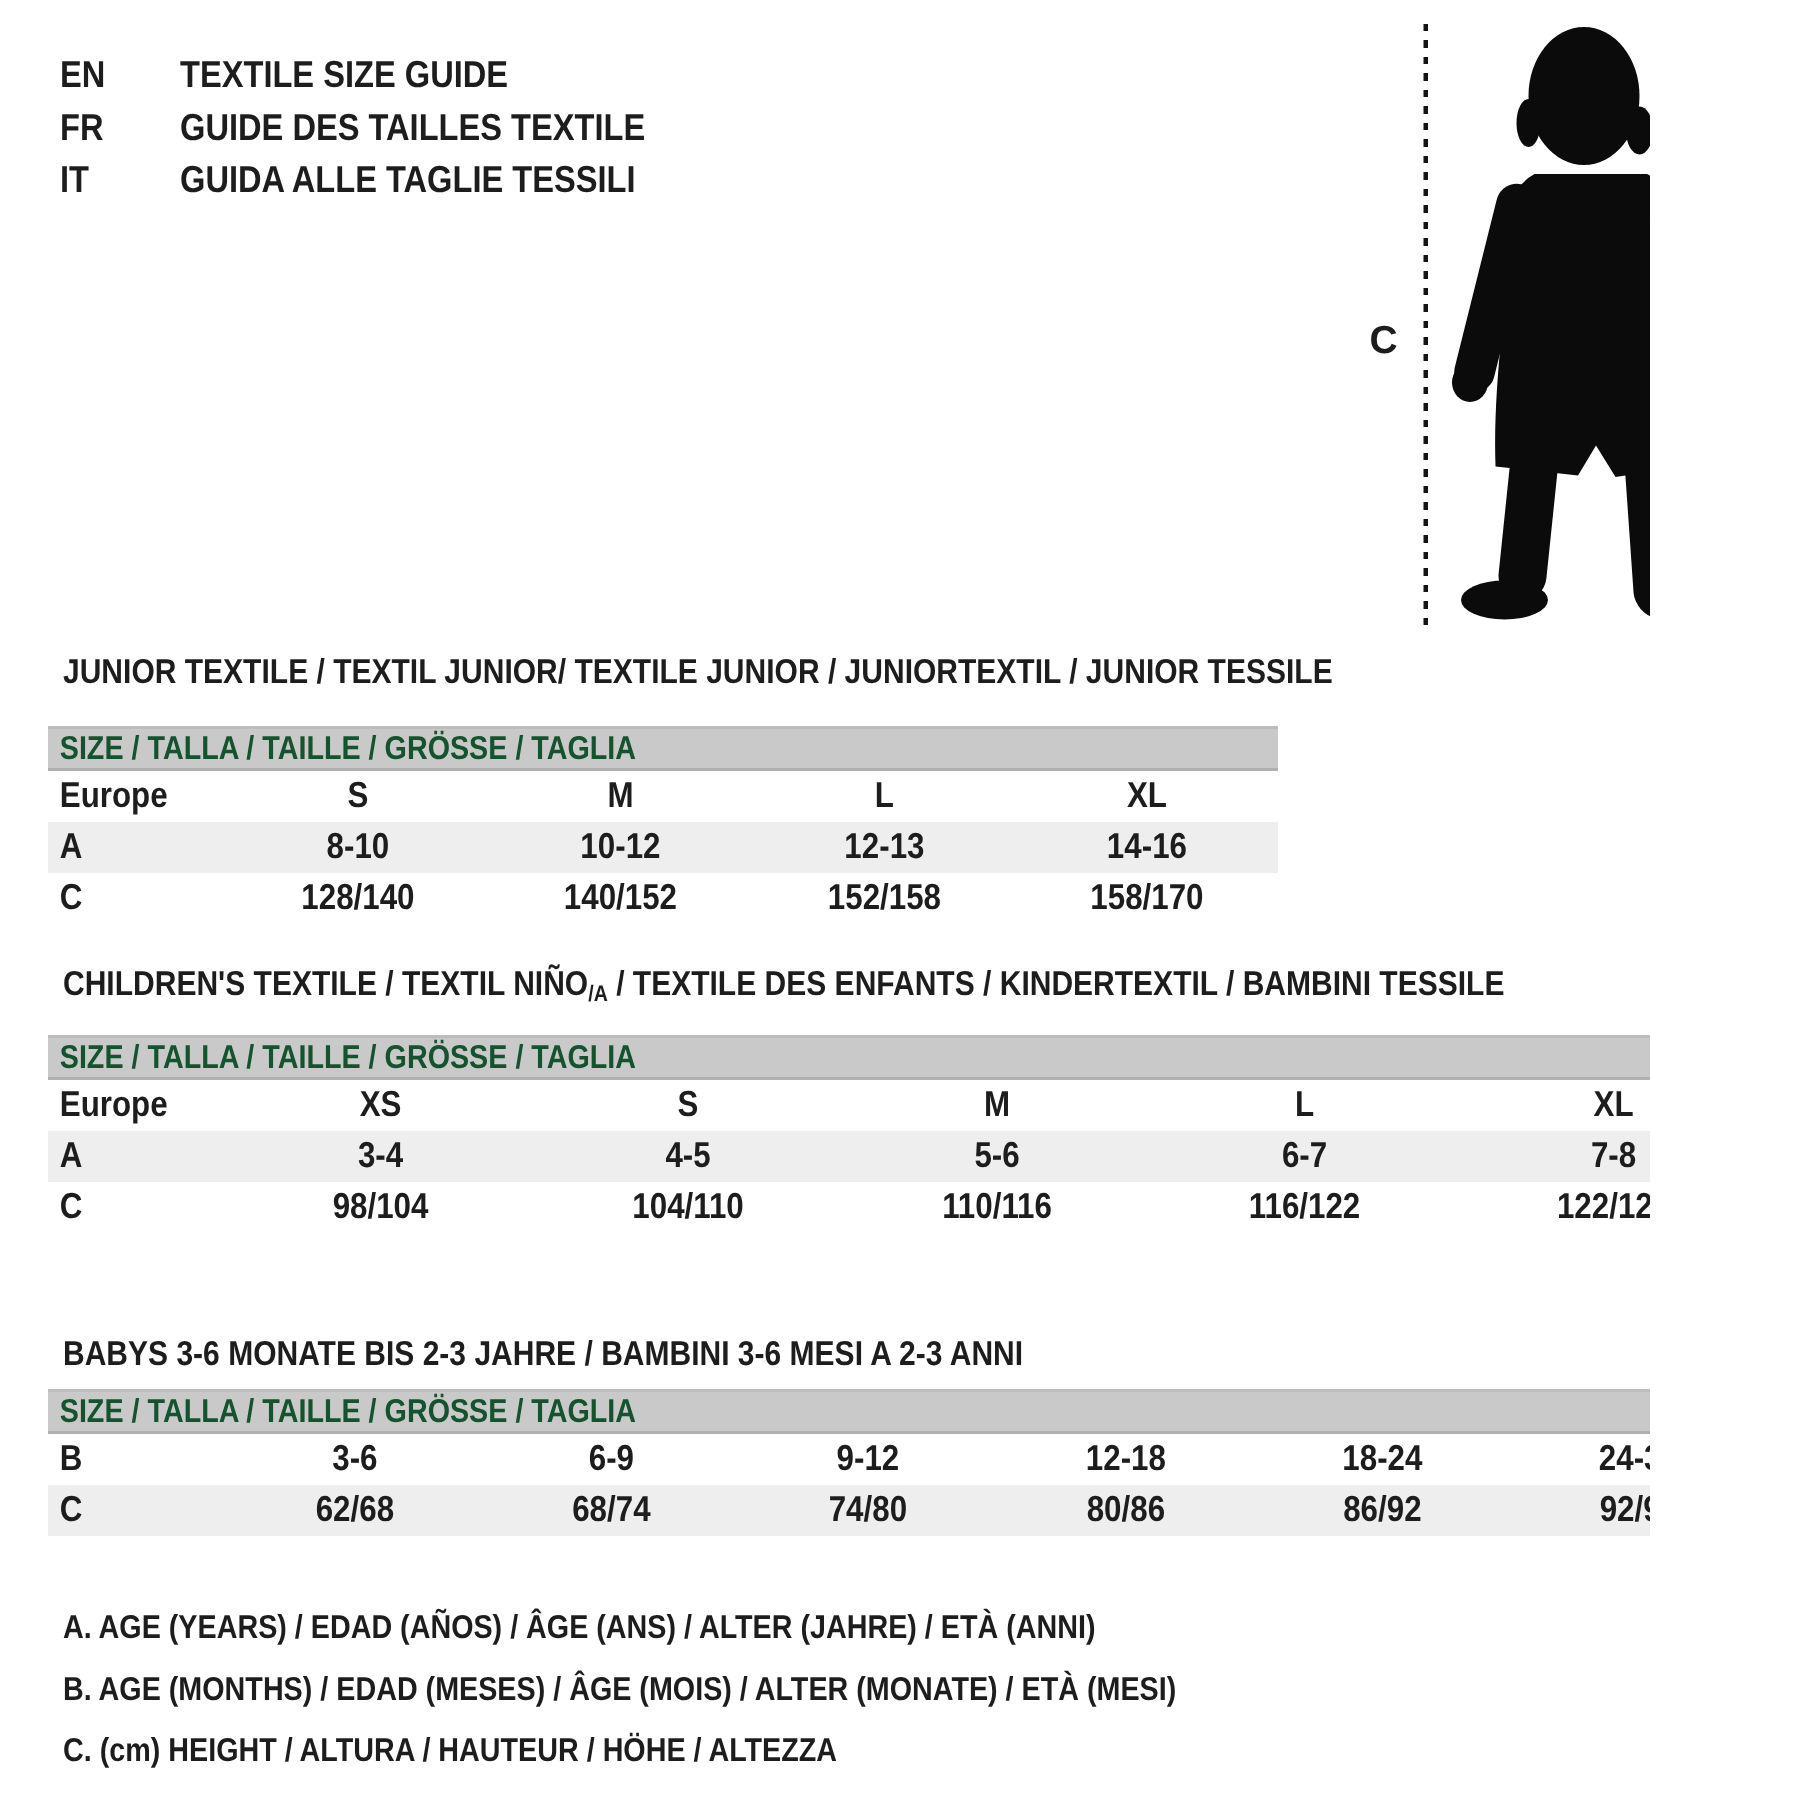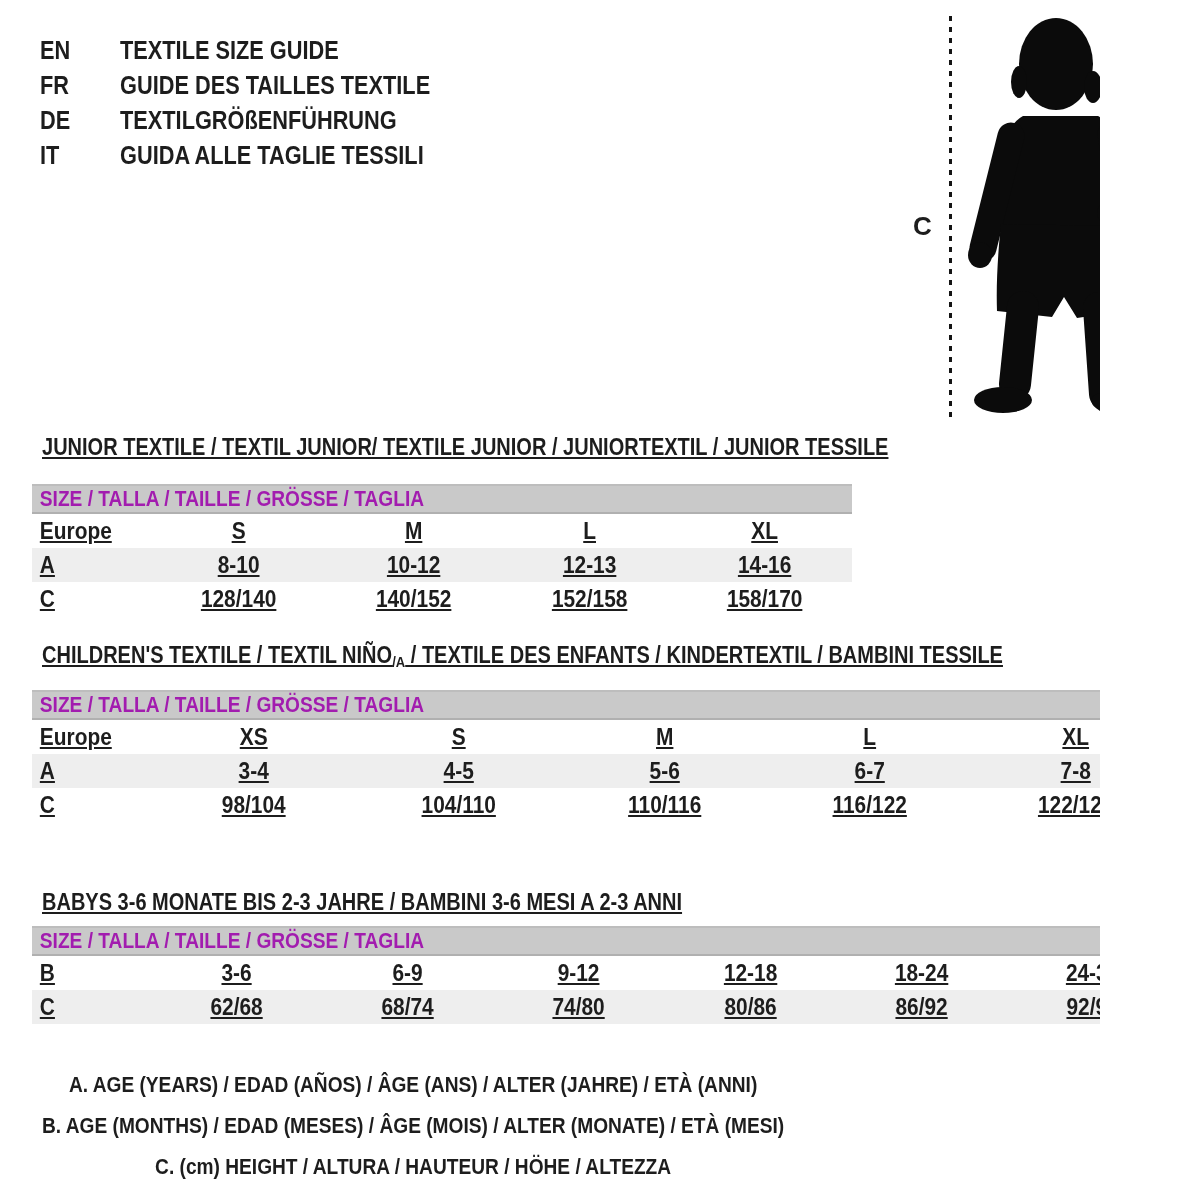--- a/index.html
+++ b/index.html
@@ -17,55 +17,51 @@
   .lang-code{width:80px;display:inline-block;transform:scaleX(0.87);transform-origin:0 50%;}
   .lang-title{display:inline-block;transform:scaleX(0.87);transform-origin:0 50%;white-space:nowrap;}
 
   
   .dash-line{position:absolute;left:949px;top:16px;width:3px;height:402px;
     background:repeating-linear-gradient(to bottom,#141414 0 5px,rgba(0,0,0,0) 5px 11px);}
   .c-label{position:absolute;left:913px;top:211px;font-size:26px;}
   .figure-svg{position:absolute;left:963px;top:12px;width:176px;height:408px;}
 
   
-  .sec-title{position:absolute;left:42px;font-size:23px;line-height:26px;text-decoration:underline;}
+  .sec-title{position:absolute;left:42px;font-size:23px;line-height:26px;}
   .sub{font-size:15px;position:relative;top:4px;}
 
   
   .size-table{position:absolute;left:32px;}
   .w-junior{width:820px;}
   .w-wide{width:1146px;}
   .bar{height:26px;background:#c9c9c9;border-top:2px solid #bdbdbd;border-bottom:2px solid #b0b0b0;
-    display:flex;align-items:center;color:#a21caf;font-size:22px;}
+    display:flex;align-items:center;color:#14532d;font-size:22px;}
   .bar .cxi{padding-left:9px;}
-  .trow{display:flex;align-items:center;height:34px;font-size:24px;text-decoration:underline;}
+  .trow{display:flex;align-items:center;height:34px;font-size:24px;}
   .trow.shade{background:#eeeeee;}
   .tlabel{width:110px;padding-left:9px;transform:scaleX(0.87);transform-origin:0 50%;white-space:nowrap;}
   .tcell{flex:1;text-align:center;transform:scaleX(0.87);transform-origin:50% 50%;white-space:nowrap;}
 
   
-  .legend{position:absolute;left:42px;top:1064px;font-size:22px;line-height:41px;text-align:center;}
+  .legend{position:absolute;left:42px;top:1064px;font-size:22px;line-height:41px;}
 </style>
 </head>
 <body>
 
 <div class="page">
 
   <div class="langs">
     <div class="lang-row">
       <span class="lang-code">EN</span>
       <span class="lang-title">TEXTILE SIZE GUIDE</span>
     </div>
     <div class="lang-row">
       <span class="lang-code">FR</span>
       <span class="lang-title">GUIDE DES TAILLES TEXTILE</span>
-    </div>
-    <div class="lang-row">
-      <span class="lang-code">DE</span>
-      <span class="lang-title">TEXTILGRÖßENFÜHRUNG</span>
     </div>
     <div class="lang-row">
       <span class="lang-code">IT</span>
       <span class="lang-title">GUIDA ALLE TAGLIE TESSILI</span>
     </div>
   </div>
 
   <div class="c-label">C</div>
   <div class="dash-line"></div>
   <svg class="figure-svg" viewBox="0 0 176 408" aria-hidden="true">

